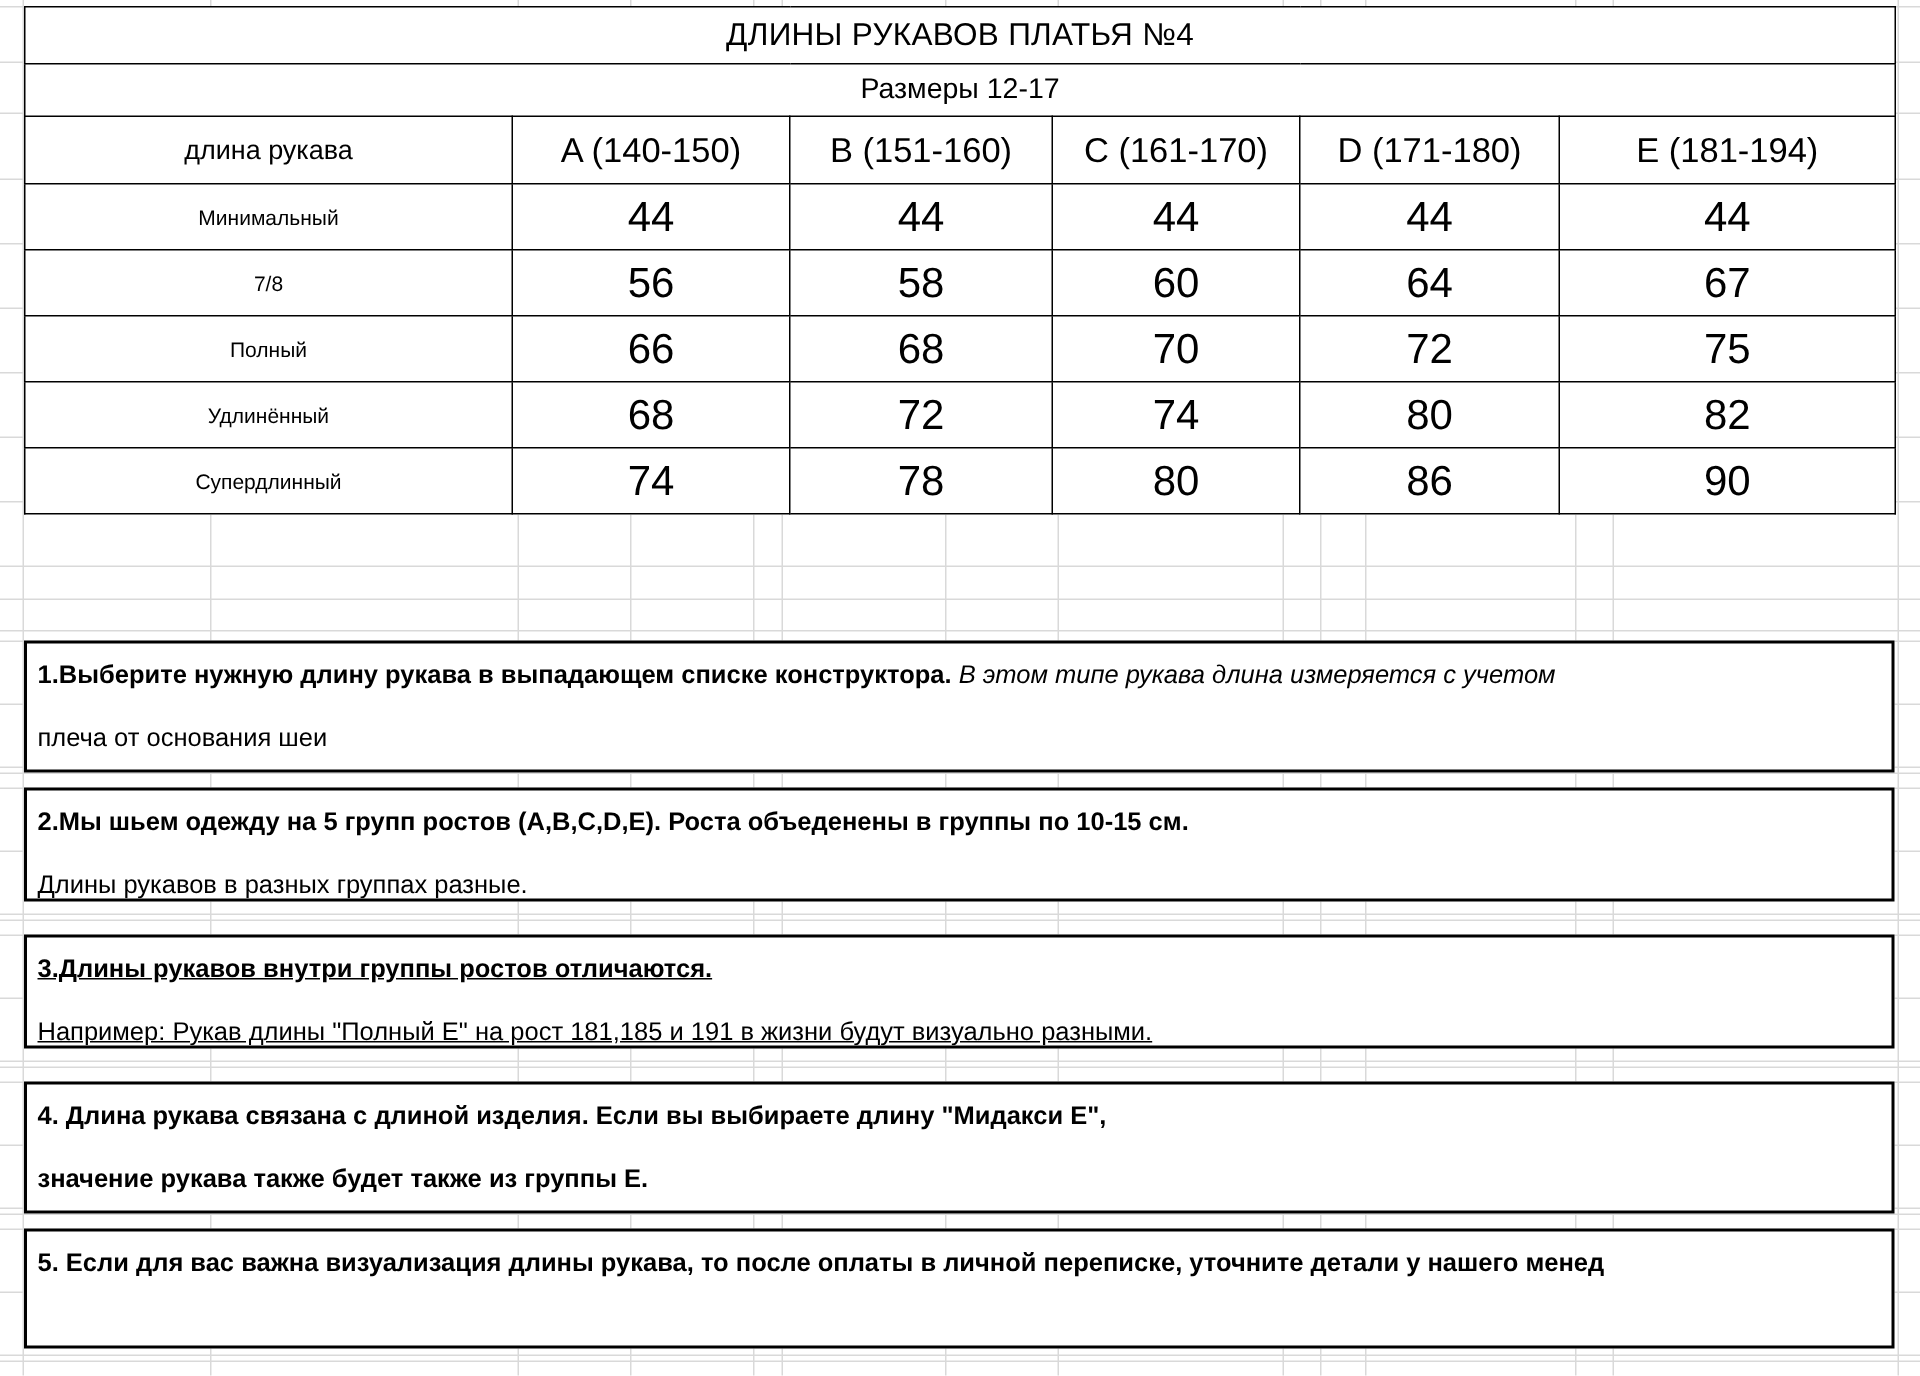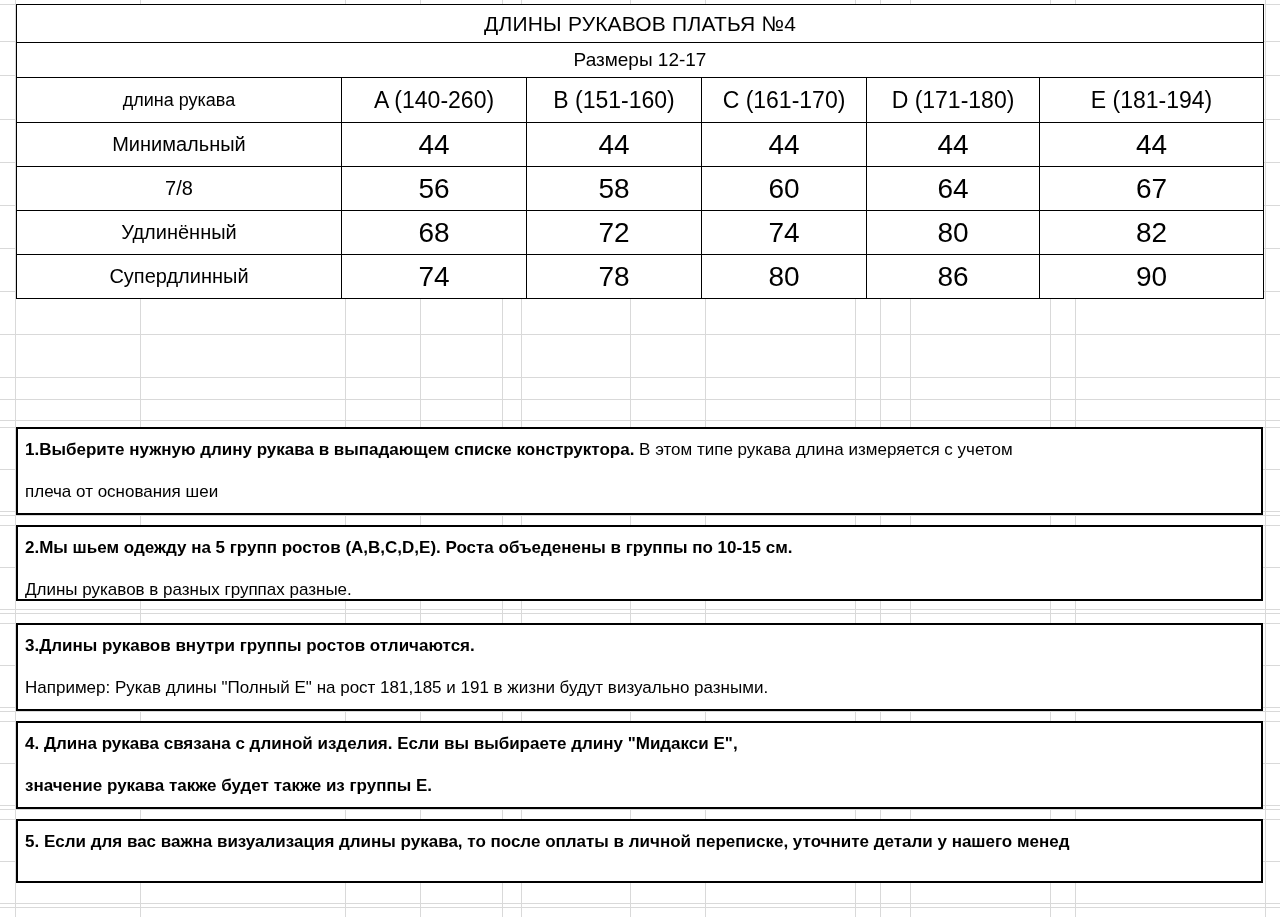--- a/index.html
+++ b/index.html
@@ -92,21 +92,21 @@
     text-align: left;
     font-size: 23px;
     font-weight: bold;
     white-space: nowrap;
     padding-left: 6px;
   }
 
   .row-label {
     height: 43px;
     text-align: left;
-    font-size: 20px;
+    font-size: 14px;
     font-weight: bold;
     white-space: nowrap;
   }
   .num-cell {
     height: 43px;
     text-align: right;
     font-size: 28px;
     font-weight: normal;
     padding-right: 10px;
   }
@@ -139,28 +139,29 @@
   }
   .note-line.bold   { font-weight: bold; }
   .note-line.normal { font-weight: normal; }
   .note-line.spacer { height: 42px; }
 
   .note-line .lead {
     font-weight: bold;
   }
   .note-line .tail {
     font-weight: normal;
+    font-style: italic;
   }
 
   
   #note-1 { top: 427px;  height: 88px;  }
   #note-2 { top: 525px;  height: 76px;  }
-  #note-3 { top: 623px;  height: 88px;  }
+  #note-3 { top: 623px;  height: 76px; text-decoration: underline;  }
   #note-4 { top: 721px;  height: 88px;  }
-  #note-5 { top: 819px;  height: 64px;  }
+  #note-5 { top: 819px;  height: 80px;  }
 
   
   .note-block .note-line:first-child { }
 </style>
 </head>
 <body>
 
 <div id="sheet-grid">
     <div class="vline" style="left: 15px;"></div>
     <div class="vline" style="left: 140px;"></div>
@@ -223,21 +224,21 @@
     </colgroup>
     <thead>
       <tr>
         <td class="title-cell" colspan="6">ДЛИНЫ  РУКАВОВ ПЛАТЬЯ №4</td>
       </tr>
       <tr>
         <td class="subtitle-cell" colspan="6">Размеры 12-17</td>
       </tr>
       <tr>
         <td class="corner-cell">длина рукава</td>
-        <td class="col-head">A (140-260)</td>
+        <td class="col-head">A (140-150)</td>
         <td class="col-head">B (151-160)</td>
         <td class="col-head">C (161-170)</td>
         <td class="col-head">D (171-180)</td>
         <td class="col-head">E (181-194)</td>
       </tr>
     </thead>
     <tbody>
       <tr>
         <td class="row-label">Минимальный</td>
         <td class="num-cell">44</td>
@@ -248,20 +249,28 @@
       </tr>
       <tr>
         <td class="row-label">7/8</td>
         <td class="num-cell">56</td>
         <td class="num-cell">58</td>
         <td class="num-cell">60</td>
         <td class="num-cell">64</td>
         <td class="num-cell">67</td>
       </tr>
       <tr>
+        <td class="row-label">Полный</td>
+        <td class="num-cell">66</td>
+        <td class="num-cell">68</td>
+        <td class="num-cell">70</td>
+        <td class="num-cell">72</td>
+        <td class="num-cell">75</td>
+      </tr>
+      <tr>
         <td class="row-label">Удлинённый</td>
         <td class="num-cell">68</td>
         <td class="num-cell">72</td>
         <td class="num-cell">74</td>
         <td class="num-cell">80</td>
         <td class="num-cell">82</td>
       </tr>
       <tr>
         <td class="row-label">Супердлинный</td>
         <td class="num-cell">74</td>

